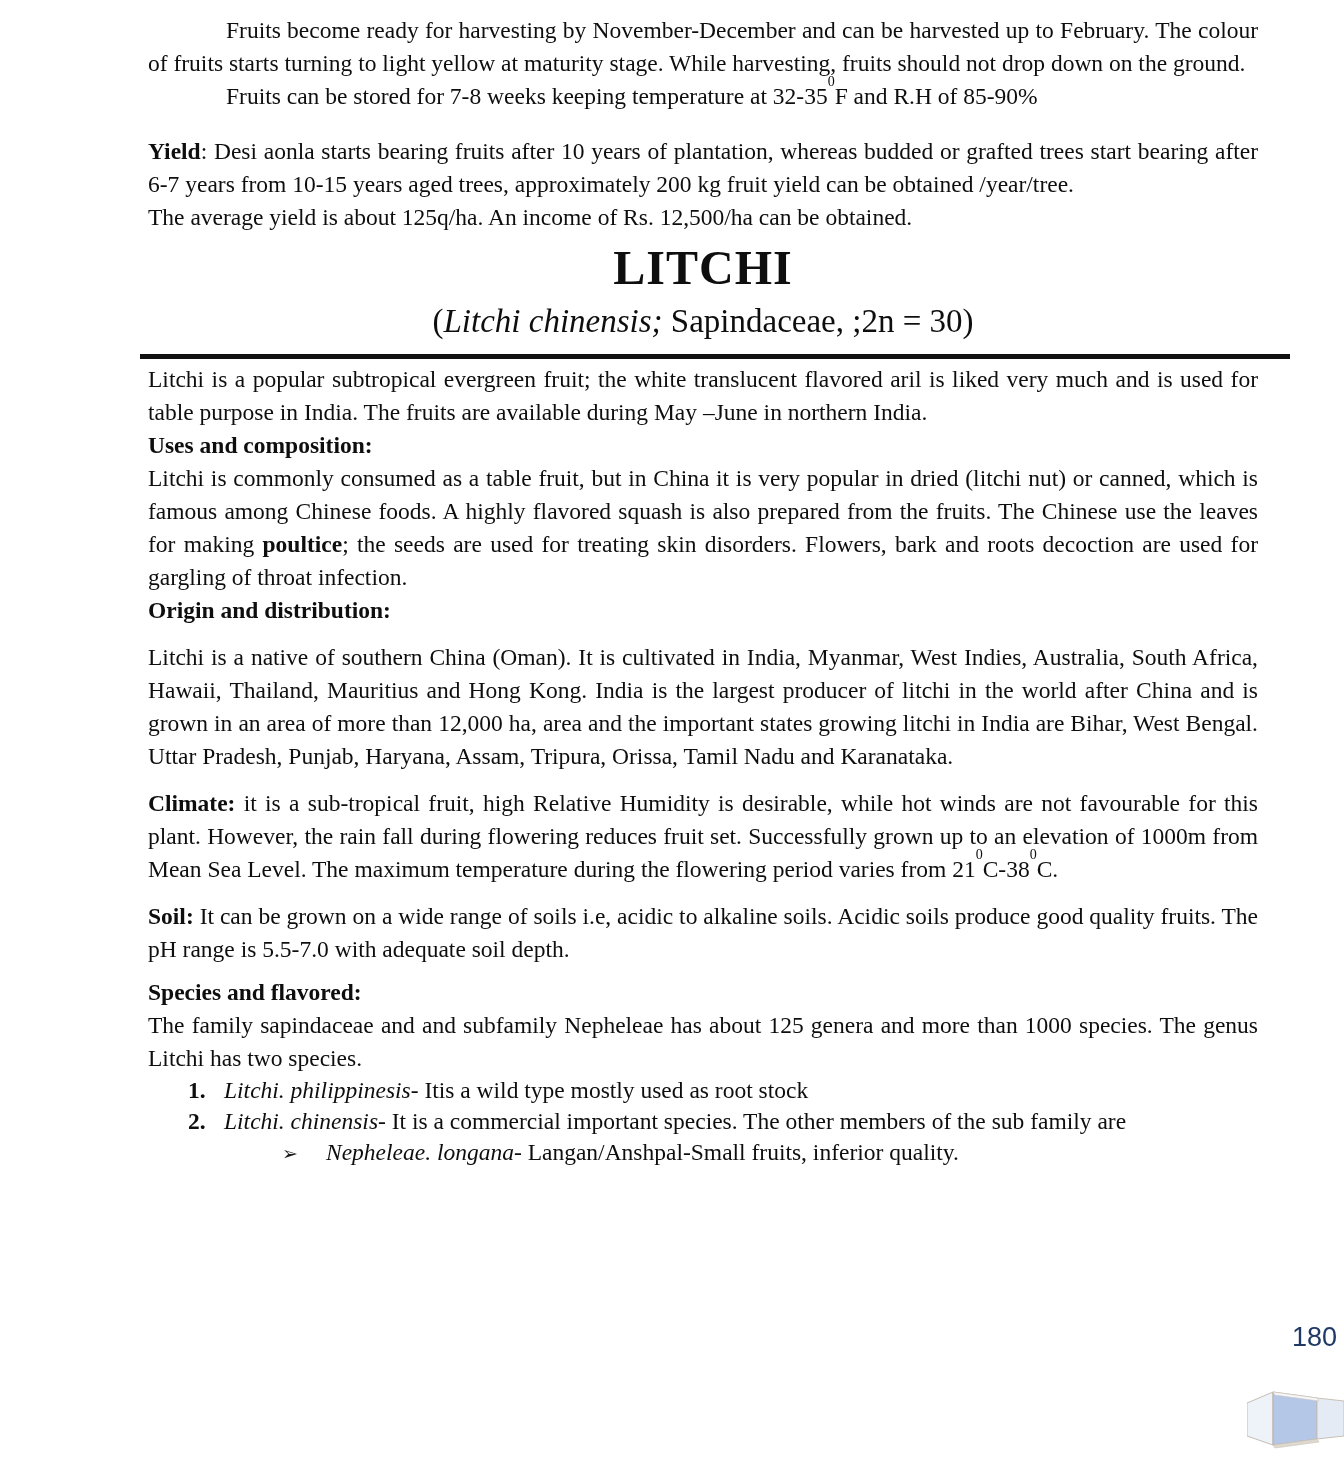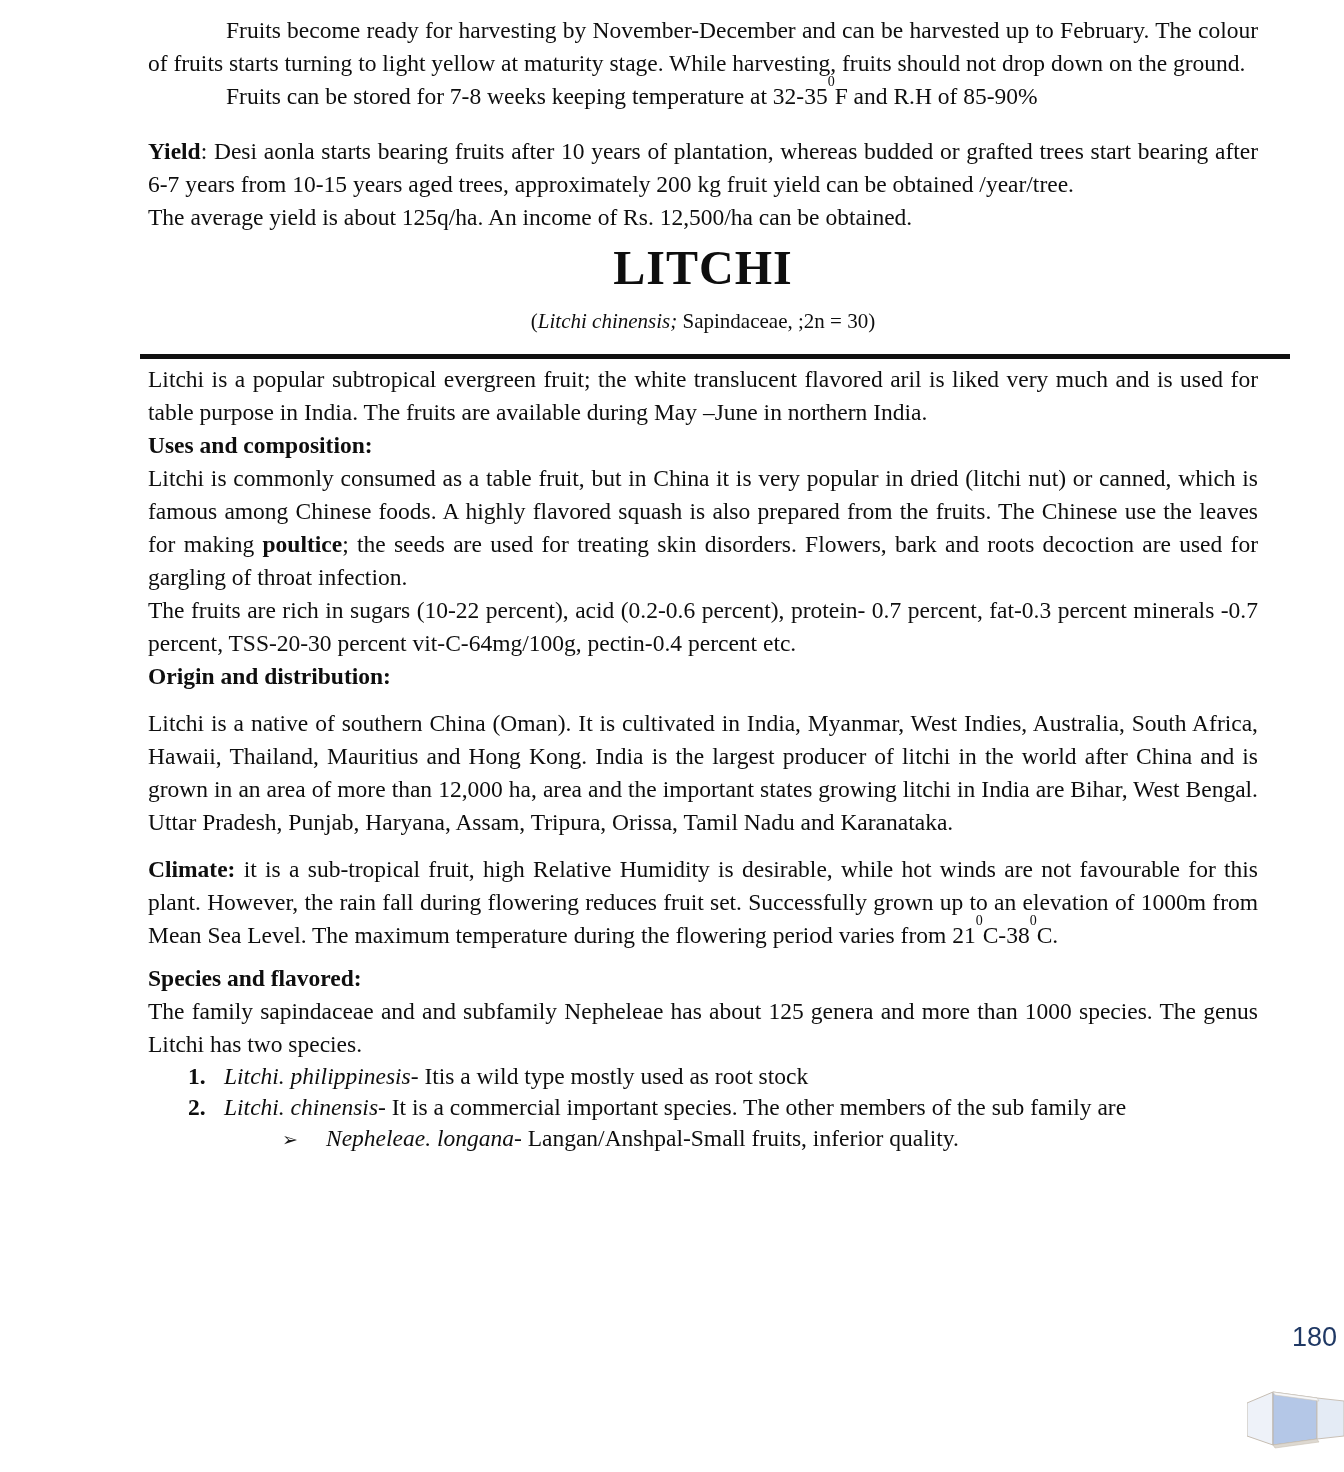--- a/index.html
+++ b/index.html
@@ -45,21 +45,21 @@
   .title {
     text-align: center;
     font-size: 48px;
     line-height: 40px;
     font-weight: 700;
     letter-spacing: 1px;
     margin: 14px 0 0 0;
   }
   .subtitle {
     text-align: center;
-    font-size: 21px;
+    font-size: 33px;
     line-height: 30px;
     margin: 18px 0 0 0;
   }
   .rule {
     height: 5px;
     background: #101010;
     width: 1150px;
     margin: 18px 0 4px -8px;
   }
   .species-list { margin: 0 0 0 40px; }
@@ -118,28 +118,28 @@
     <p class="subtitle"><span>(</span><span class="italic">Litchi chinensis;</span><span> Sapindaceae, ;2n = 30)</span></p>
 
     <div class="rule"></div>
 
     <p class="para">Litchi is a popular subtropical evergreen fruit; the white translucent flavored aril is liked very much and is used for table purpose in India.  The fruits are available during May –June in northern India.</p>
 
     <p class="heading mt-md">Uses and composition:</p>
 
     <p class="para"><span>Litchi is commonly consumed as a table fruit, but in China it is very popular in dried (litchi nut) or canned, which is famous among Chinese foods.  A highly flavored squash is also prepared from the fruits.  The Chinese use the leaves for making </span><span class="bold">poultice</span><span>; the seeds are used for treating skin disorders. Flowers, bark and roots decoction are used for gargling of throat infection.</span></p>
 
-    <p class="para mt-md">The fruits are rich in sugars (10-22 percent), acid (0.2-0.6 percent), protein- 0.7 percent, fat-0.3 percent minerals -0.7 percent, TSS-20-30 percent vit-C-64mg/100g, pectin-0.4 percent etc.</p>
 
     <p class="heading mt-md">Origin and distribution:</p>
 
     <p class="para mt-sm">Litchi is a native of southern China (Oman).   It is cultivated in India, Myanmar, West Indies, Australia, South Africa, Hawaii, Thailand, Mauritius and Hong Kong.  India is the largest producer of litchi in the world after China and is grown in an area of more than 12,000 ha, area and the important states growing litchi in India are Bihar, West Bengal. Uttar Pradesh, Punjab, Haryana, Assam, Tripura, Orissa, Tamil Nadu and Karanataka.</p>
 
     <p class="para mt-sm"><span class="bold">Climate:</span><span> it is a sub-tropical fruit, high Relative Humidity is desirable, while hot winds are not favourable for this plant.  However, the rain fall during flowering reduces fruit set.  Successfully grown up to an elevation of 1000m from Mean Sea Level.  The maximum temperature during the flowering period varies from 21</span><sup class="deg">0</sup><span>C-38</span><sup class="deg">0</sup><span>C.</span></p>
 
+    <p class="para mt-sm"><span class="bold">Soil:</span><span>  It can be grown on a wide range of soils i.e, acidic to alkaline soils.  Acidic soils produce good quality fruits.  The pH range is 5.5-7.0 with adequate soil depth.</span></p>
 
     <p class="heading" style="margin-top:10px;">Species and flavored:</p>
 
     <p class="para">The family sapindaceae and and subfamily Nepheleae has about 125 genera and more than 1000 species. The genus Litchi has two species.</p>
 
     <div class="species-list">
       <p class="list-item"><span class="list-num">1.</span><span class="italic">Litchi.  philippinesis-</span><span> Itis a wild type mostly used as root stock</span></p>
       <p class="list-item"><span class="list-num">2.</span><span class="italic">Litchi. chinensis-</span><span> It is a commercial important species.  The other members of the sub  family are</span></p>
       <p class="list-item sub-item"><span class="arrow-bullet">➢</span><span class="italic">Nepheleae. longana-</span><span> Langan/Anshpal-Small fruits, inferior quality.</span></p>
     </div>

